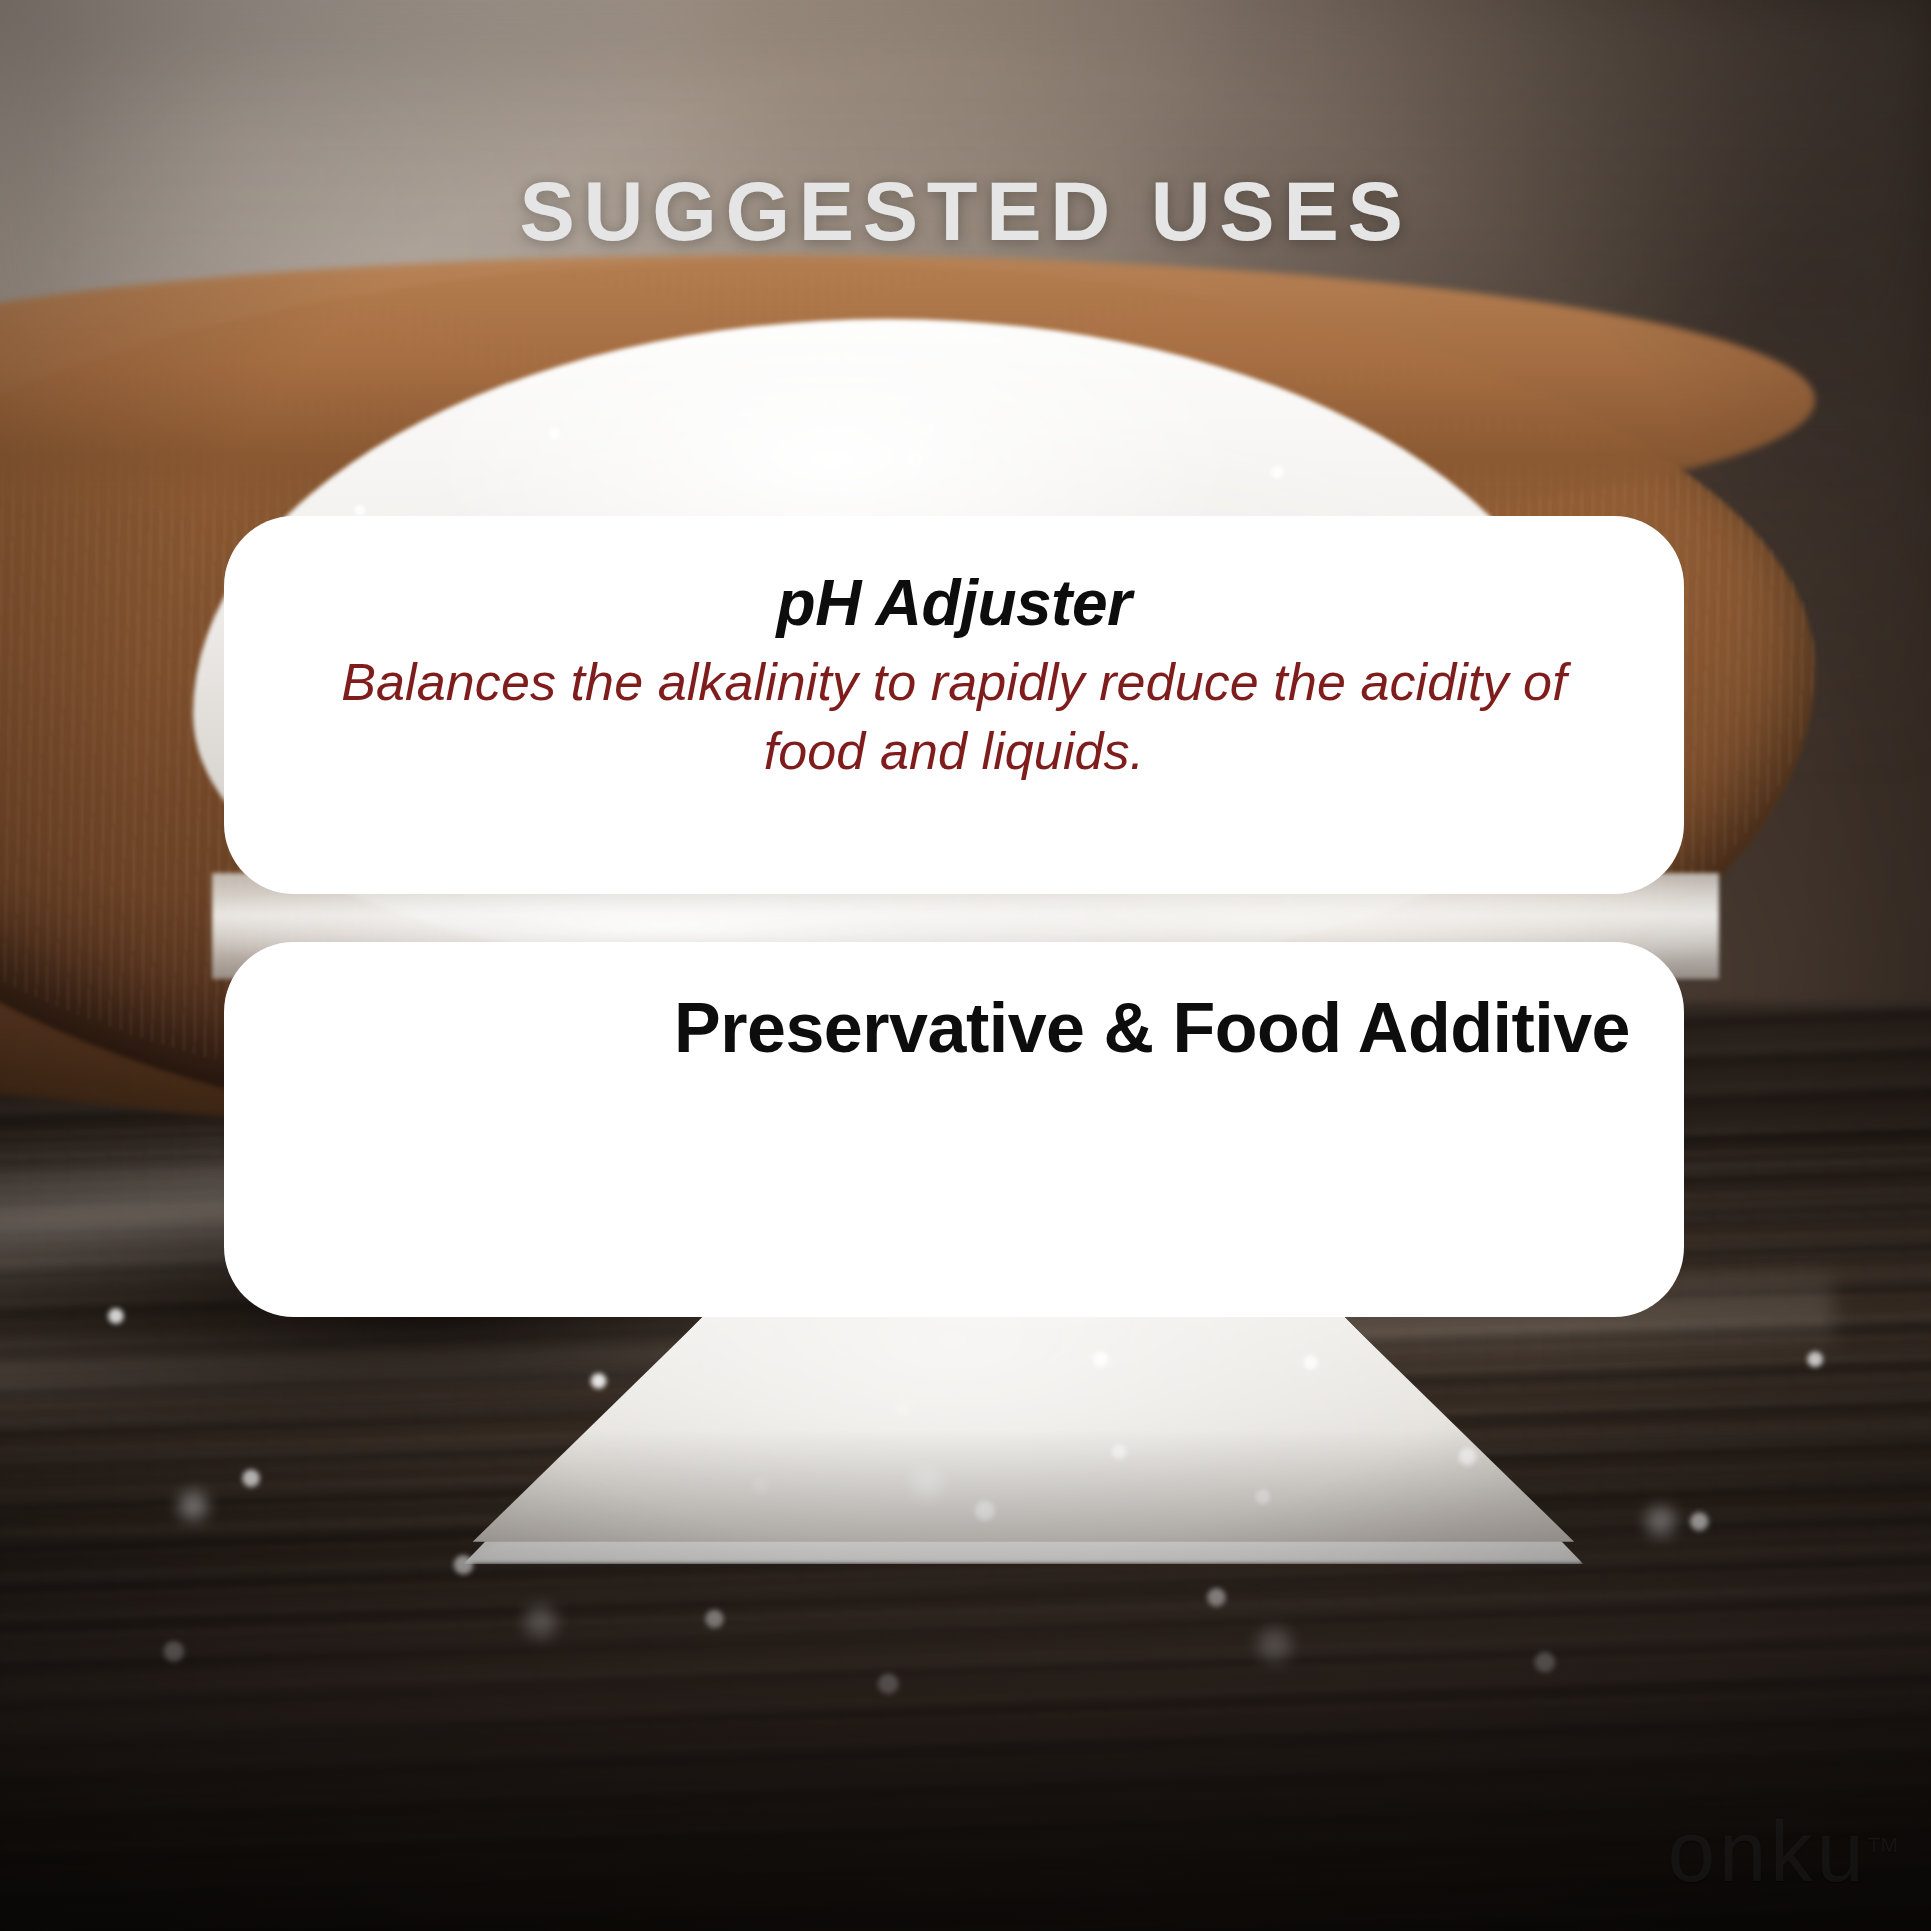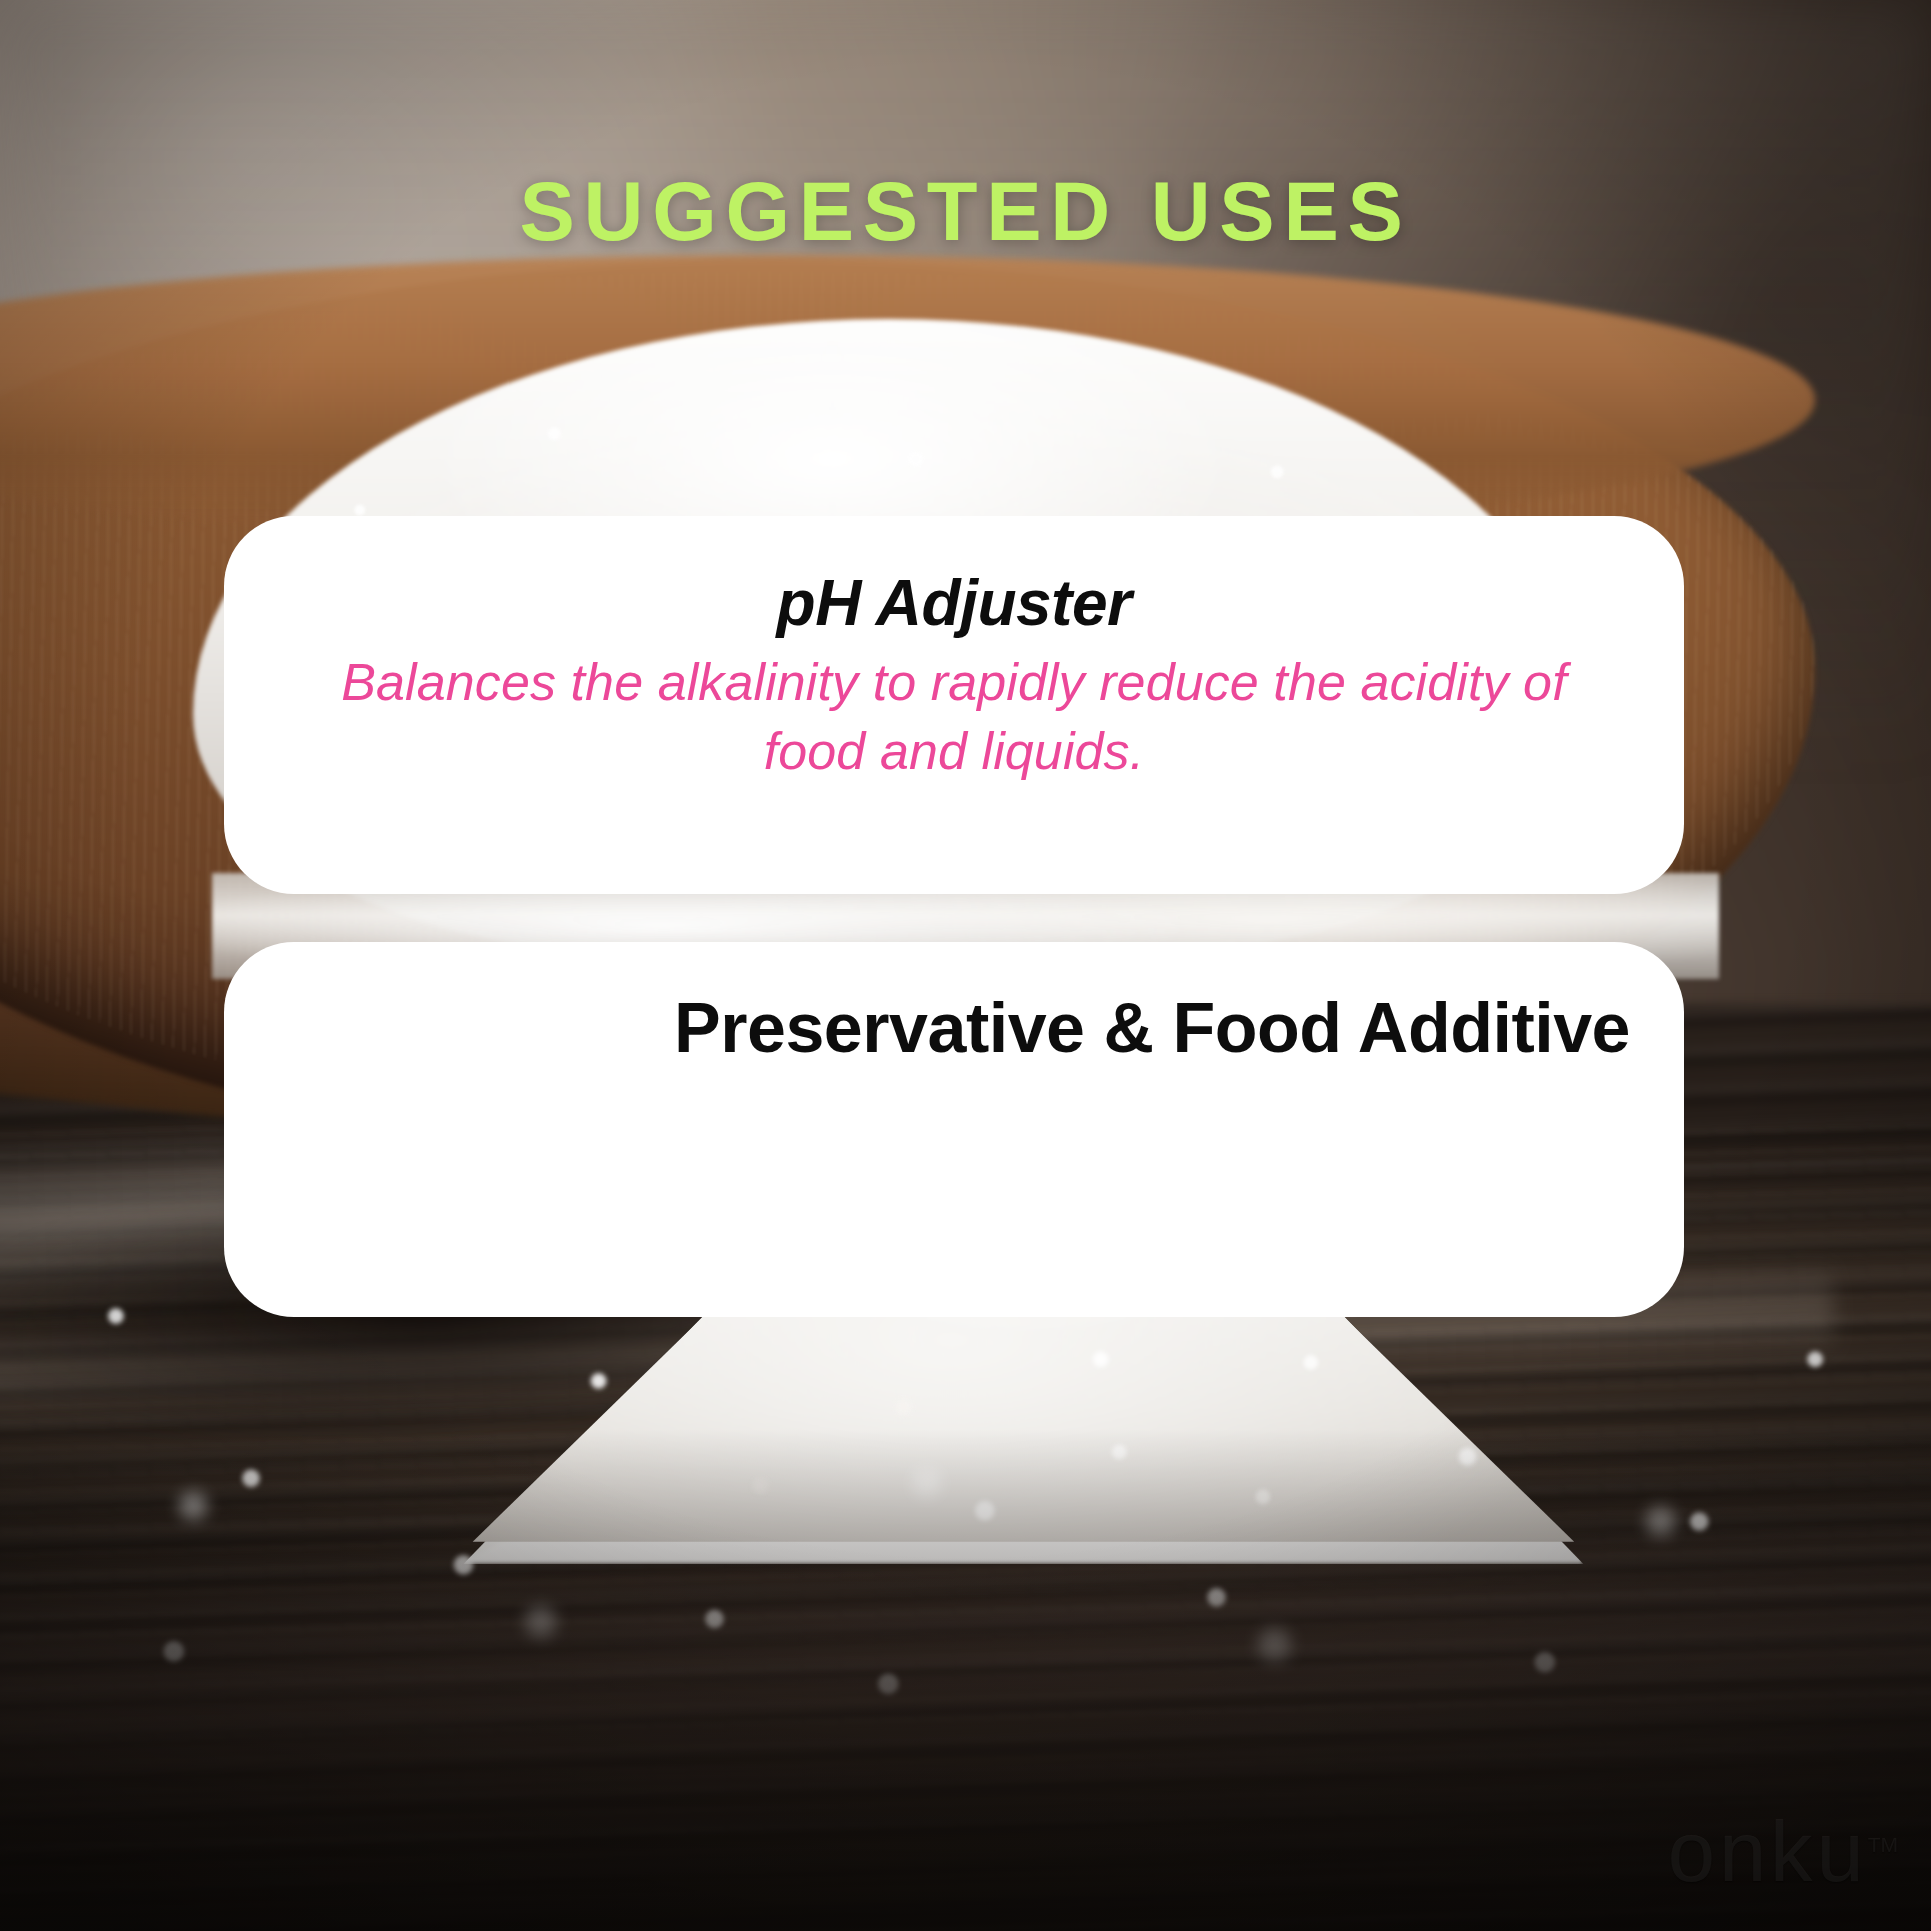--- a/index.html
+++ b/index.html
@@ -245,21 +245,21 @@
   }
 
   
   .content { position: absolute; inset: 0; }
 
   .page-title {
     position: absolute;
     top: 170px;
     left: 0; right: 0;
     text-align: center;
-    color: #bef264;
+    color: #e5e5e5;
     font-size: 83px;
     font-weight: 700;
     letter-spacing: 8.7px;
     line-height: 1;
     text-shadow: 0 1.9px 13.5px rgba(0,0,0,.28);
     font-stretch: condensed;
   }
 
   .card {
     position: absolute;
@@ -280,21 +280,21 @@
     color: #0d0d0d;
     line-height: 1.12;
     margin: 19.3px 0 7.7px;
     letter-spacing: -0.5px;
   }
   #card-1 .card-title { font-size: 70px; margin-top: 13.5px; }
 
   .card-body {
     font-size: 52px;
     font-weight: 400;
-    color: #ec4899;
+    color: #7f1d1d;
     line-height: 1.34;
     margin: 0 auto;
     max-width: 1246px;
     letter-spacing: 0.1px;
   }
 
   .watermark {
     position: absolute;
     right: 33px;
     bottom: 37px;

